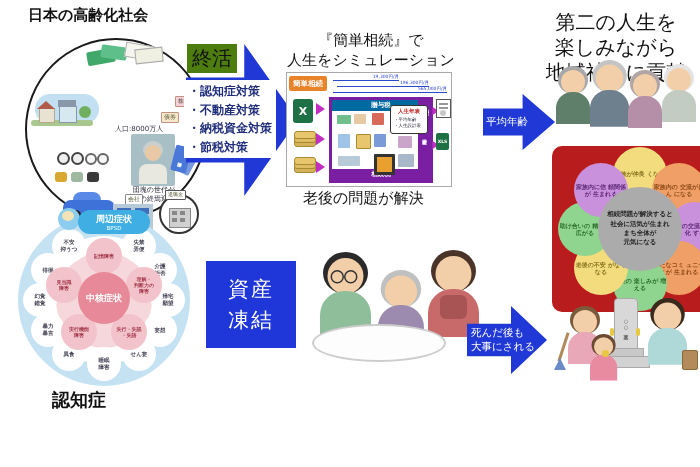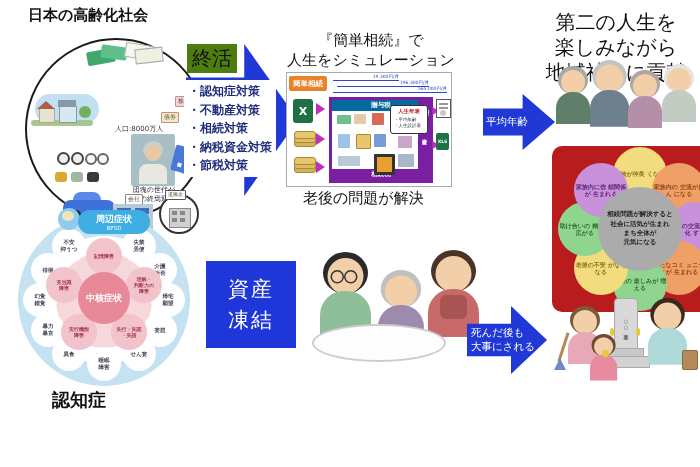--- a/index.html
+++ b/index.html
@@ -101,21 +101,20 @@
 
     <div class="abs" style="left:152px;top:108px;width:16px;height:26px;background:#7A9AE0;border-radius:2px;transform:rotate(28deg);"></div>
     <div class="abs ctr" style="left:146px;top:106px;width:16px;height:26px;background:#4A78D8;border-radius:2px;transform:rotate(14deg);writing-mode:vertical-rl;font-size:4.5px;color:#fff;">保険証券</div>
   </div>
 
   <div class="abs blockarrow arrow-big" style="left:186px;top:44px;width:112px;height:152px;"></div>
   <div class="abs" style="left:187px;top:44px;background:#4d7c0f;padding:1px 5px;font-size:20px;font-weight:500;color:#111;">終活</div>
   <div class="abs" style="left:184px;top:80px;background:#fff;padding:2px 4px;font-size:12px;line-height:1.55;font-weight:600;color:#1F2D7A;">
     <div>・認知症対策</div>
     <div>・不動産対策</div>
-    <div>・相続対策</div>
     <div>・納税資金対策</div>
     <div>・節税対策</div>
   </div>
 
   <div class="abs pre ctr" style="left:283px;top:31px;width:176px;font-size:15px;line-height:1.3;color:#111;">『簡単相続』で
 人生をシミュレーション</div>
 
   <div class="abs" style="left:286px;top:72px;width:164px;height:113px;background:#fff;border:1px solid #AAA;">
     <div class="abs ctr" style="left:2px;top:3px;width:38px;height:15px;background:#E8832A;border-radius:2px;color:#fff;font-size:7.5px;font-weight:700;">簡単相続</div>
 

